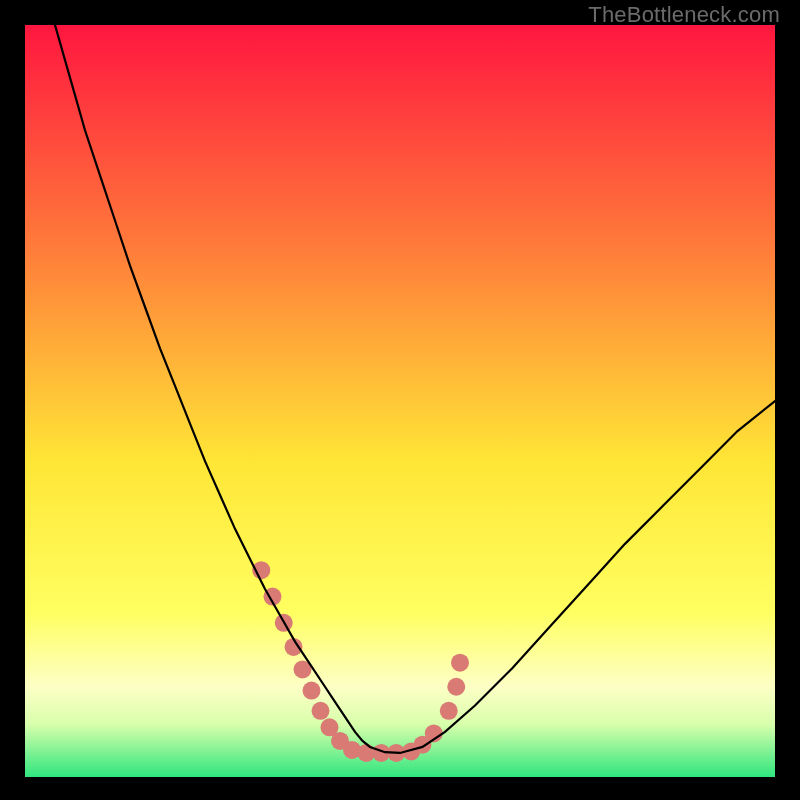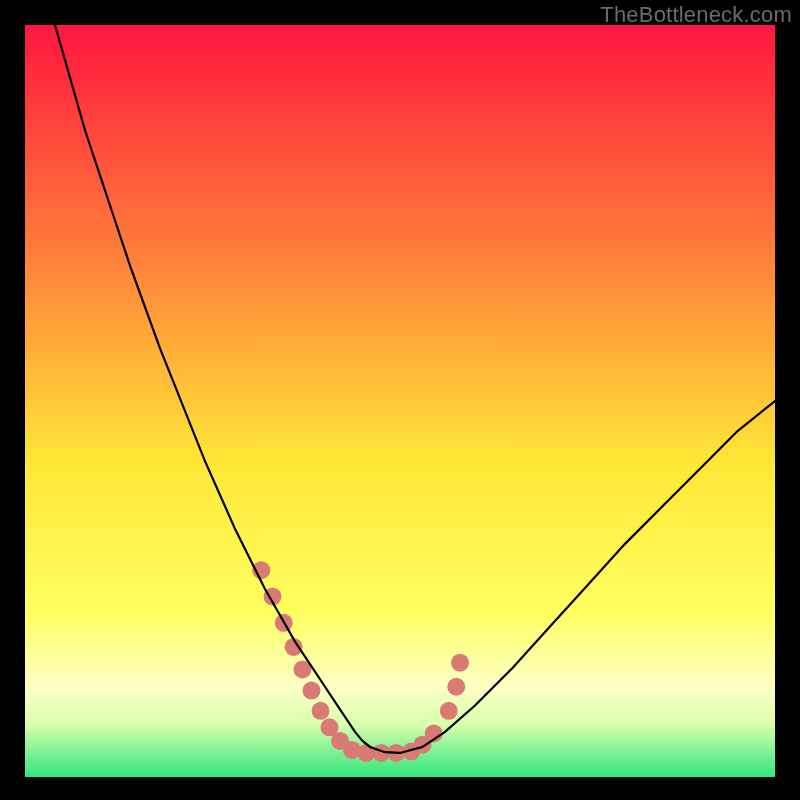--- a/index.html
+++ b/index.html
@@ -22,21 +22,21 @@
   .plot {
     position: absolute;
     left: 0;
     top: 0;
     width: 750px;
     height: 752px;
   }
   .watermark {
     position: absolute;
     top: 2px;
-    right: 8px;
+    right: 20px;
     color: #6b6b6b;
     font-size: 22px;
     font-weight: 400;
     letter-spacing: 0.2px;
   }
 </style>
 </head>
 <body>
 
 <div class="frame">

